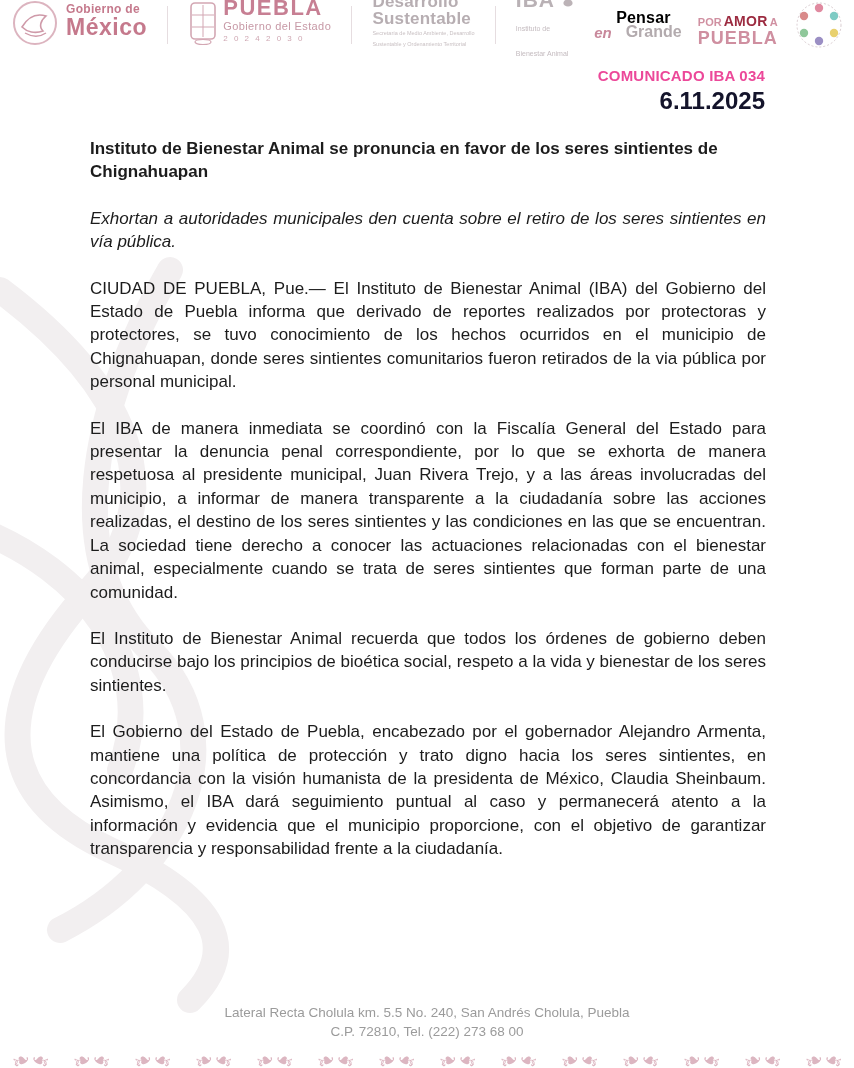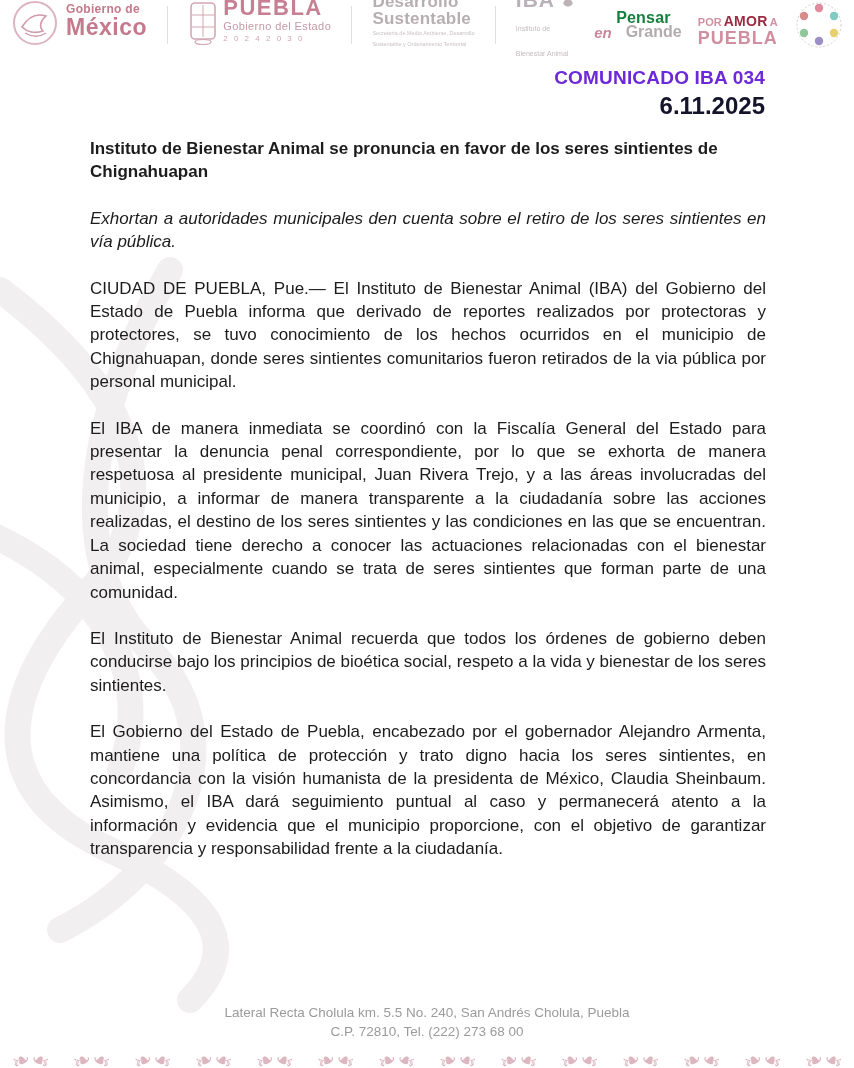--- a/index.html
+++ b/index.html
@@ -38,33 +38,33 @@
   .des{flex-direction:column;line-height:1;margin-top:-7px;}
   .des-t1,.des-t2{font-size:17px;font-weight:bold;color:#b7aeb2;letter-spacing:.2px;}
   .des-small{font-size:5.5px;color:#c9c0c3;margin-top:3px;line-height:1.4;}
   
   .iba{flex-direction:column;line-height:1;margin-top:0;gap:10px;}
   .iba-row{display:flex;align-items:center;gap:3px;}
   .iba-t{font-size:21px;font-weight:bold;color:#b9b1b5;letter-spacing:1px;}
   .iba-small{font-size:7px;color:#c5bcc0;margin-top:4px;line-height:1.5;}
   
   .pen{flex-direction:column;line-height:.9;margin-top:2px;}
-  .pen-l1{font-size:16px;font-weight:bold;color:#15803d;margin-left:22px;letter-spacing:.2px;}
+  .pen-l1{font-size:16px;font-weight:bold;color:#000000;margin-left:22px;letter-spacing:.2px;}
   .pen-l2{font-size:16px;font-weight:bold;color:#b3abae;display:flex;align-items:flex-end;}
   .pen-en{font-style:italic;font-weight:bold;color:#c8889b;font-size:15px;margin-right:14px;}
   
   .amor{flex-direction:column;line-height:1;margin-top:12px;}
   .amor-l1{font-size:11px;display:flex;align-items:baseline;gap:2px;}
   .amor-por{color:#d090a1;font-weight:bold;}
   .amor-amor{color:#9c2b40;font-weight:bold;font-size:14px;letter-spacing:.3px;}
   .amor-a{color:#d090a1;font-weight:bold;}
   .amor-l2{font-size:18px;font-weight:bold;color:#cf8fa0;letter-spacing:1px;margin-top:1px;}
   
   .comunicado{position:absolute;top:67px;right:89px;text-align:right;z-index:2;line-height:1.15;}
-  .com-label{font-size:19px;font-weight:bold;color:#6d28d9;letter-spacing:.2px;}
+  .com-label{font-size:15px;font-weight:bold;color:#ec4899;letter-spacing:.2px;}
   .com-date{font-size:24px;font-weight:bold;color:#14142b;margin-top:3px;}
   
   .body-copy{
     position:absolute;top:137px;left:90px;right:88px;z-index:2;
     font-size:17px;line-height:23.4px;text-align:justify;
   }
   .body-copy p{margin:0 0 23px 0;}
   .doc-title{font-weight:bold;text-align:left;}
   .lede{font-style:italic;}
   .closing{text-align:center;margin-top:30px !important;font-size:18px;letter-spacing:1px;}

